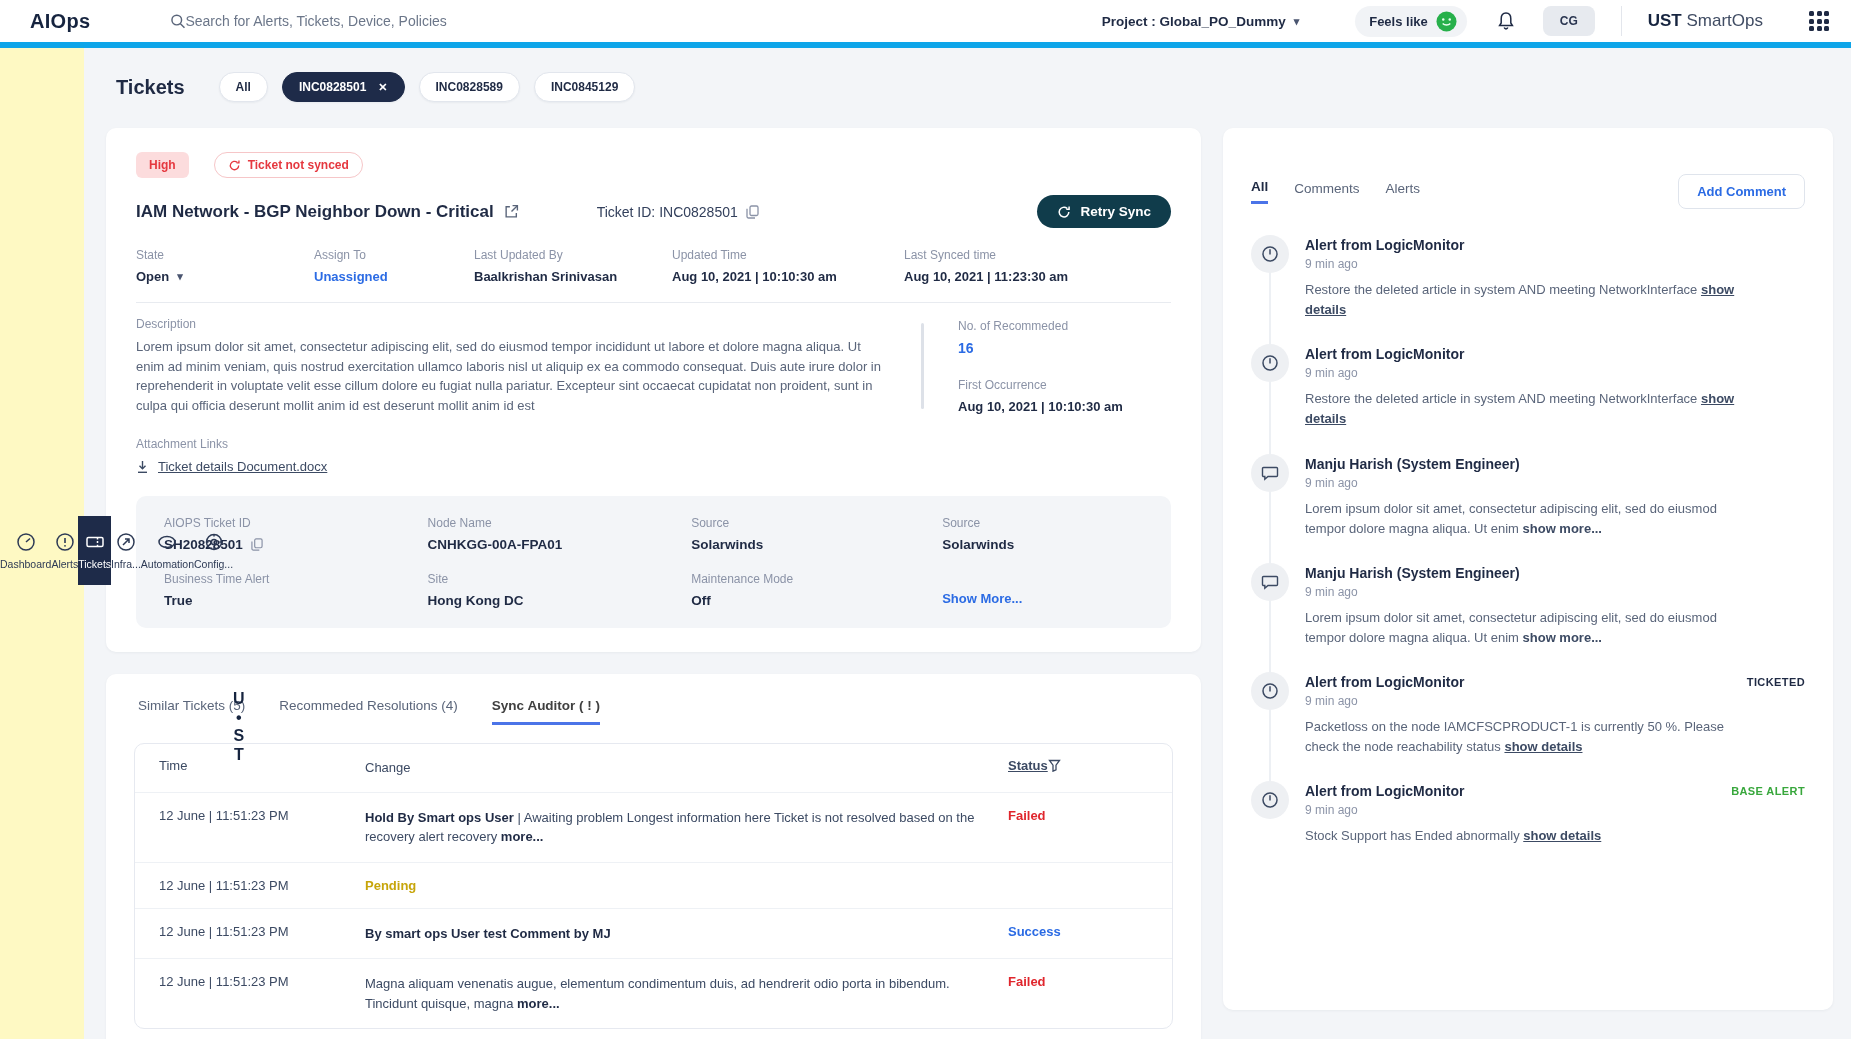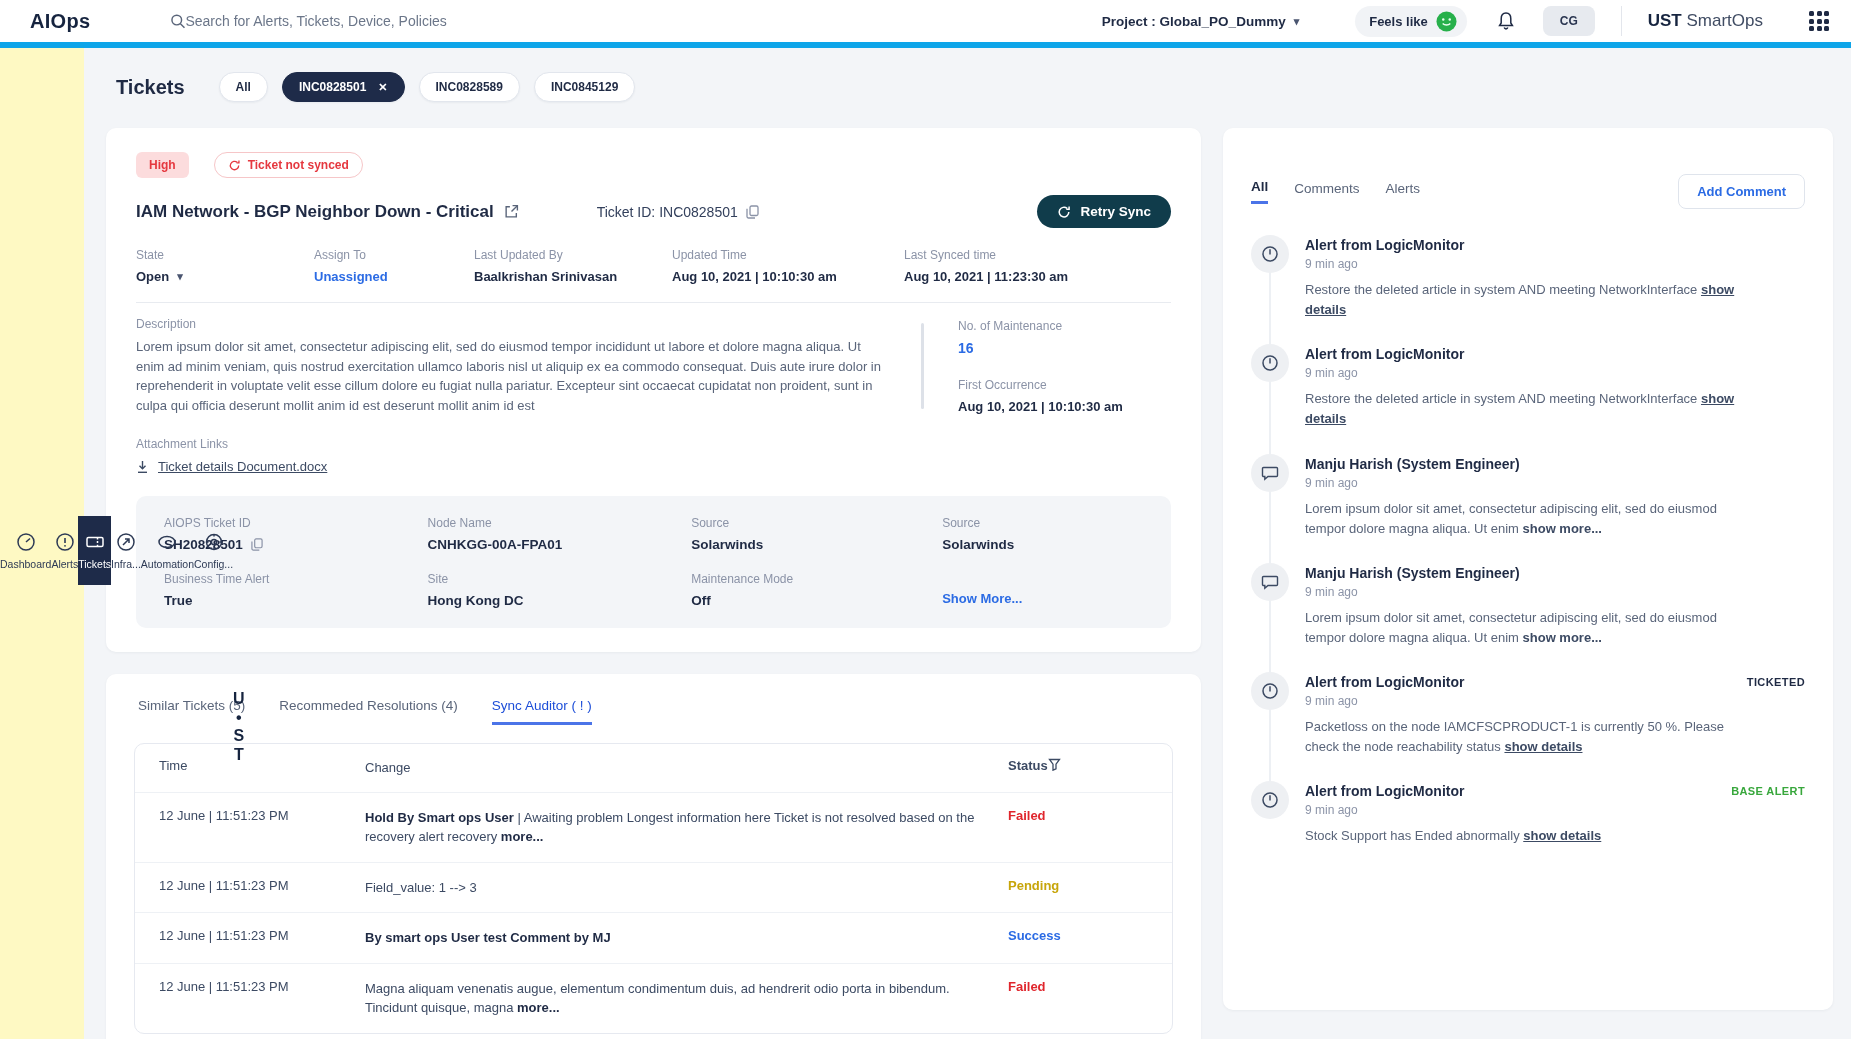--- a/index.html
+++ b/index.html
@@ -75,25 +75,25 @@
   .a-link span { text-decoration:underline; }
   .info-grid { margin-top:22px; background:#f3f5f8; border-radius:10px; padding:20px 28px; display:grid; grid-template-columns:2.1fr 2.1fr 2fr 1.6fr; row-gap:20px; }
   .ig-label { font-size:12px; color:#8b93a7; }
   .ig-value { font-size:13.5px; font-weight:bold; color:#1f2a44; margin-top:7px; display:flex; align-items:center; gap:8px; }
   .ig-more { align-self:end; font-size:13px; font-weight:bold; color:#2b6be4; padding-bottom:2px; }
 
   
   .table-card { padding:24px 28px; min-height:380px; }
   .tabs { display:flex; gap:34px; padding-left:4px; }
   .tab { font-size:13.5px; color:#5a657a; padding-bottom:9px; }
-  .tab.active { color:#1d4ed8; font-weight:normal; border-bottom:3px solid #4b74e8; }
+  .tab.active { color:#404040; font-weight:bold; border-bottom:3px solid #4b74e8; }
   .audit { margin-top:18px; border:1px solid #e6e9f0; border-radius:10px; overflow:hidden; }
   .a-row { display:grid; grid-template-columns:180px 1fr 140px; column-gap:26px; padding:15px 24px; border-top:1px solid #eef1f5; align-items:start; }
   .a-row.head { border-top:none; padding:14px 24px; color:#3c4a63; font-size:13px; }
-  .a-row.head .c-status { display:flex; align-items:flex-start; gap:0; }
+  .a-row.head .c-status { display:flex; align-items:center; gap:0;text-decoration:underline; }
   .c-time { font-size:13px; color:#3c4a63; }
   .c-change { font-size:13px; color:#3c4a63; line-height:1.5; }
   .c-change b { color:#1f2a44; }
   .c-status { font-size:13px; font-weight:bold; }
   .st-failed { color:#e0262d; }
   .st-pending { color:#c7a50a; }
   .st-success { color:#2b6be4; }
 
   
   .conv-card { padding:24px 28px; height:882px; overflow:hidden; }
@@ -301,21 +301,21 @@
       <div class="hr" data-interactable="false"></div>
 
       <div class="desc-row">
         <div class="desc-block" data-interactable="false">
           <div class="d-label">Description</div>
           <div class="d-text">Lorem ipsum dolor sit amet, consectetur adipiscing elit, sed do eiusmod tempor incididunt ut labore et dolore magna aliqua. Ut enim ad minim veniam, quis nostrud exercitation ullamco laboris nisl ut aliquip ex ea commodo consequat. Duis aute irure dolor in reprehenderit in voluptate velit esse cillum dolore eu fugiat nulla pariatur. Excepteur sint occaecat cupidatat non proident, sunt in culpa qui officia deserunt mollit anim id est deserunt mollit anim id est</div>
         </div>
         <div class="v-sep" data-interactable="false"></div>
         <div class="occ-block">
           <div data-interactable="false">
-            <div class="m-label">No. of Maintenance</div>
+            <div class="m-label">No. of Recommeded</div>
             <div class="occ-val" data-interactable="true">16</div>
           </div>
           <div class="occ2" data-interactable="false">
             <div class="m-label">First Occurrence</div>
             <div class="m-value">Aug 10, 2021 | 10:10:30 am</div>
           </div>
         </div>
       </div>
 
       <div class="attach" data-interactable="false">
@@ -388,21 +388,20 @@
           </div>
         </div>
 
         <div class="a-row" data-interactable="false">
           <div class="c-time" data-interactable="false">12 June | 11:51:23 PM</div>
           <div class="c-change" data-interactable="false"><b>Hold By Smart ops User</b><span> | Awaiting problem Longest information here Ticket is not  resolved based on the recovery alert recovery </span><b data-interactable="true">more...</b></div>
           <div class="c-status st-failed" data-interactable="false">Failed</div>
         </div>
         <div class="a-row" data-interactable="false">
           <div class="c-time" data-interactable="false">12 June | 11:51:23 PM</div>
-          <div class="c-change" data-interactable="false"><b></b><span>Field_value: 1 --&gt; 3</span><b data-interactable="true"></b></div>
           <div class="c-status st-pending" data-interactable="false">Pending</div>
         </div>
         <div class="a-row" data-interactable="false">
           <div class="c-time" data-interactable="false">12 June | 11:51:23 PM</div>
           <div class="c-change" data-interactable="false"><b>By smart ops User test Comment by MJ</b><span></span><b data-interactable="true"></b></div>
           <div class="c-status st-success" data-interactable="false">Success</div>
         </div>
         <div class="a-row" data-interactable="false">
           <div class="c-time" data-interactable="false">12 June | 11:51:23 PM</div>
           <div class="c-change" data-interactable="false"><b></b><span>Magna aliquam venenatis augue, elementum condimentum duis, ad hendrerit odio porta in bibendum. Tincidunt quisque,   magna </span><b data-interactable="true">more...</b></div>

